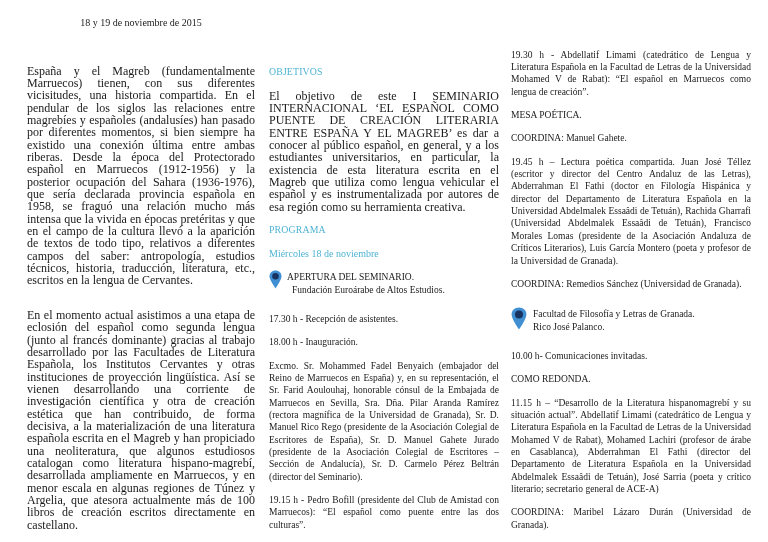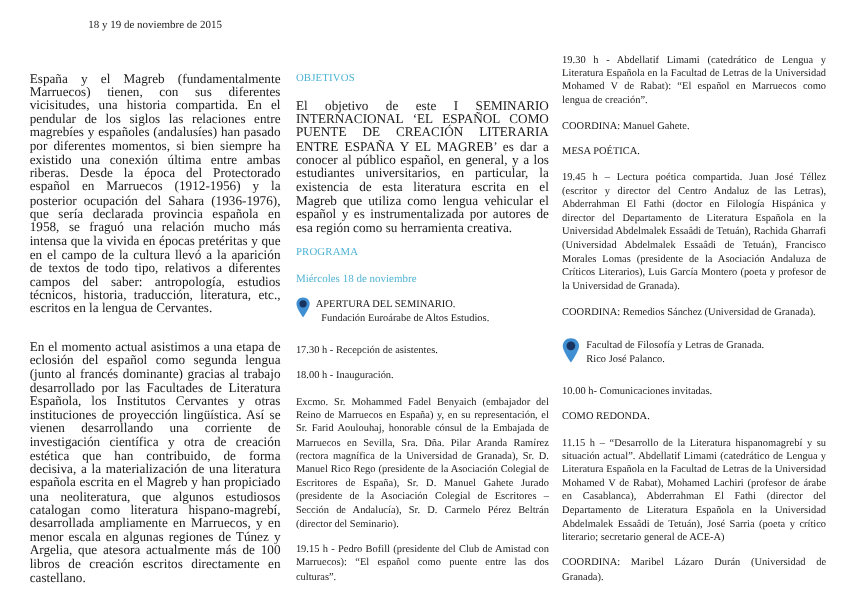--- a/index.html
+++ b/index.html
@@ -139,22 +139,22 @@
     <div class="spacer-sm"></div>
 
     <div class="schedule-item nojust">17.30 h - Recepción de asistentes.</div>
     <div class="schedule-item nojust">18.00 h - Inauguración.</div>
     <div class="schedule-item">Excmo. Sr. Mohammed Fadel Benyaich (embajador del Reino de Marruecos en España) y, en su representación, el Sr. Farid Aoulouhaj, honorable cónsul de la Embajada de Marruecos en Sevilla, Sra. Dña. Pilar Aranda Ramírez (rectora magnífica de la Universidad de Granada), Sr.  D. Manuel Rico Rego (presidente de la Asociación Colegial de Escritores de España), Sr. D. Manuel Gahete Jurado (presidente de la Asociación Colegial de Escritores –Sección de Andalucía), Sr. D. Carmelo Pérez Beltrán (director del Seminario).</div>
     <div class="schedule-item">19.15 h - Pedro Bofill (presidente del Club de Amistad con Marruecos): “El español como puente entre las dos culturas”.</div>
   </div>
 
   <div class="col col-3">
     <div class="schedule-item">19.30 h  - Abdellatif Limami (catedrático de Lengua y Literatura Española en la Facultad de Letras de la Universidad Mohamed V de Rabat): “El español en Marruecos como lengua de creación”.</div>
+    <div class="schedule-item nojust">MESA POÉTICA.</div>
     <div class="schedule-item nojust">COORDINA: Manuel Gahete.</div>
-    <div class="schedule-item nojust">MESA POÉTICA.</div>
     <div class="schedule-item">19.45 h – Lectura poética compartida. Juan José Téllez (escritor y director del Centro Andaluz de las Letras), Abderrahman El Fathi (doctor en Filología Hispánica y director del Departamento de Literatura Española en la Universidad Abdelmalek Essaâdi de Tetuán), Rachida Gharrafi  (Universidad Abdelmalek  Essaâdi de Tetuán), Francisco Morales Lomas (presidente de la Asociación Andaluza de Críticos Literarios), Luis García Montero (poeta y profesor de la Universidad de Granada).</div>
     <div class="schedule-item">COORDINA: Remedios Sánchez (Universidad de Granada).</div>
 
     <div class="spacer-sm"></div>
 
 
     <div class="venue-block">
       <span class="pin lg">
         <svg width="16" height="23" viewBox="0 0 16 23" xmlns="http://www.w3.org/2000/svg">
           <path d="M8 0.5 C3.6 0.5 0.6 3.6 0.6 7.5 C0.6 12.2 8 22.5 8 22.5 C8 22.5 15.4 12.2 15.4 7.5 C15.4 3.6 12.4 0.5 8 0.5 Z" fill="#3f8fd2"></path>

